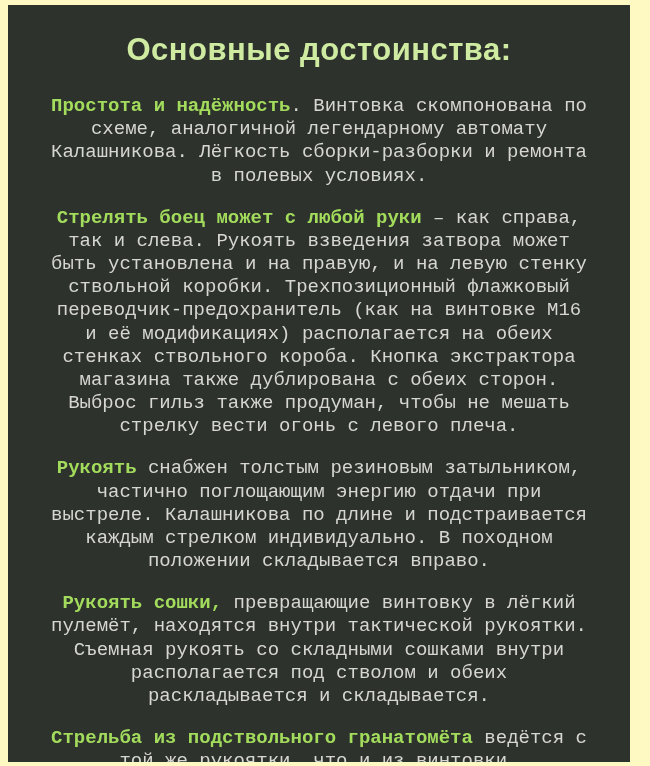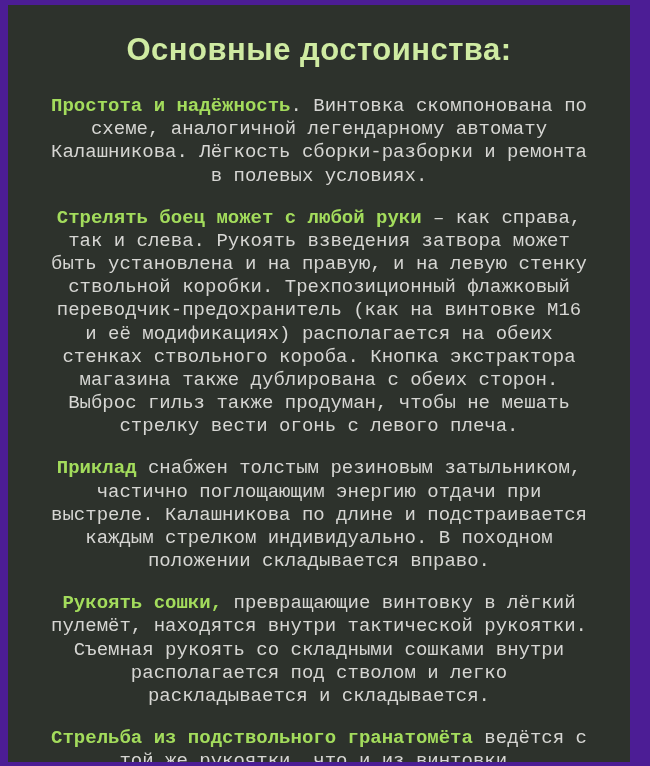--- a/index.html
+++ b/index.html
@@ -7,21 +7,21 @@
     width: 650px;
     height: 766px;
     background: #000000;
     font-family: "Liberation Sans", sans-serif;
     overflow: hidden;
     position: relative;
   }
   .frame {
     position: absolute;
     inset: 0;
-    background: #4c1d95;
+    background: #fef9c3;
   }
   .content {
     position: absolute;
     top: 5px;
     left: 8px;
     right: 20px;
     bottom: 4px;
     background: #2d322c;
     overflow: hidden;
   }
@@ -56,21 +56,21 @@
 <div class="frame">
   <div class="content">
     <div class="inner">
 
       <h1 class="title">Основные достоинства:</h1>
 
       <p class="para"><span class="lead">Простота и надёжность</span><span>. Винтовка скомпонована по схеме, аналогичной легендарному автомату Калашникова. Лёгкость сборки-разборки и ремонта в полевых условиях.</span></p>
 
       <p class="para"><span class="lead">Стрелять боец может с любой руки</span><span> – как справа, так и слева. Рукоять взведения затвора может быть установлена и на правую, и на левую стенку ствольной коробки. Трехпозиционный флажковый переводчик-предохранитель (как на винтовке М16 и её модификациях) располагается на обеих стенках ствольного короба. Кнопка экстрактора магазина также дублирована с обеих сторон. Выброс гильз также продуман, чтобы не мешать стрелку вести огонь с левого плеча.</span></p>
 
-      <p class="para"><span class="lead">Приклад</span><span> снабжен толстым резиновым затыльником, частично поглощающим энергию отдачи при выстреле. Калашникова по длине и подстраивается каждым стрелком индивидуально. В походном положении складывается вправо.</span></p>
+      <p class="para"><span class="lead">Рукоять</span><span> снабжен толстым резиновым затыльником, частично поглощающим энергию отдачи при выстреле. Калашникова по длине и подстраивается каждым стрелком индивидуально. В походном положении складывается вправо.</span></p>
 
-      <p class="para"><span class="lead">Рукоять сошки,</span><span> превращающие винтовку в лёгкий пулемёт, находятся внутри тактической рукоятки. Съемная рукоять со складными сошками внутри располагается под стволом и легко раскладывается и складывается.</span></p>
+      <p class="para"><span class="lead">Рукоять сошки,</span><span> превращающие винтовку в лёгкий пулемёт, находятся внутри тактической рукоятки. Съемная рукоять со складными сошками внутри располагается под стволом и обеих раскладывается и складывается.</span></p>
 
       <p class="para"><span class="lead">Стрельба из подствольного гранатомёта</span><span> ведётся с той же рукоятки, что и из винтовки.</span></p>
 
     </div>
   </div>
 </div>
 
 </body></html>

